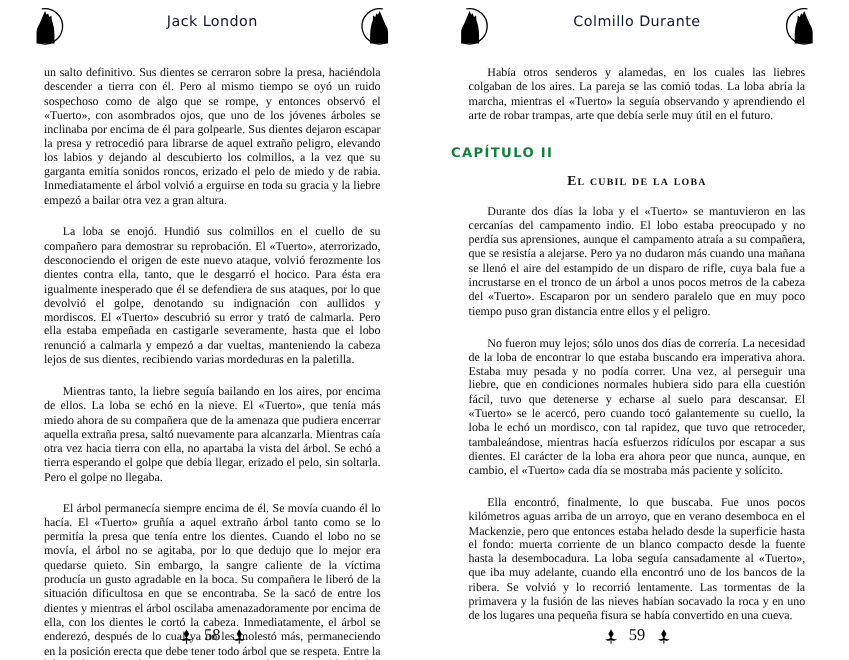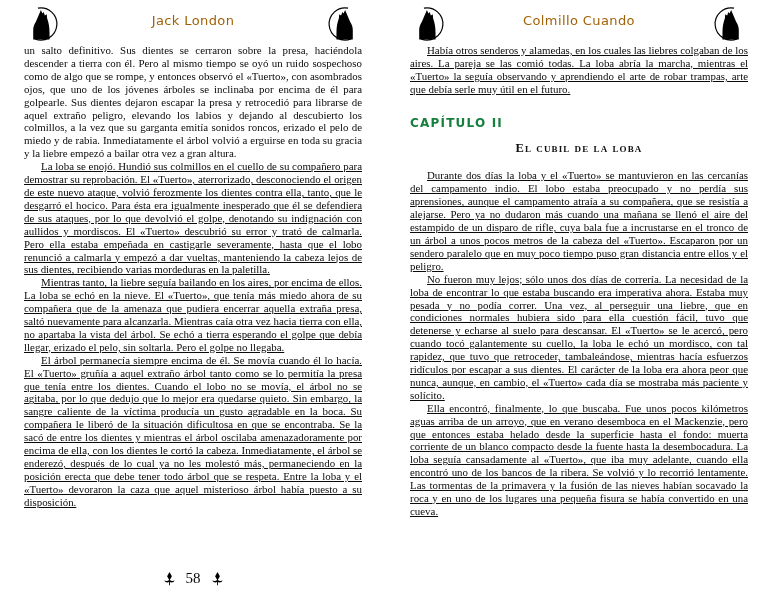--- a/index.html
+++ b/index.html
@@ -24,40 +24,40 @@
   .page-header {
     position: relative;
     height: 44px;
   }
   .page-title {
     text-align: center;
     font-family: "DejaVu Sans", sans-serif;
     font-size: 13px;
     letter-spacing: 0.4px;
     padding-top: 13px;
-    color: #a16207;
+    color: #0f172a;
   }
   .header-icon {
     position: absolute;
     top: 4px;
     width: 38px;
     height: 40px;
   }
   .header-icon.left  { left: 1px; }
   .header-icon.right { right: 1px; transform: scaleX(-1); }
   
   .body-text {
     font-family: "Liberation Serif", serif;
     font-size: 10.9px;
     line-height: 12.9px;
     text-align: justify;
     color: #0a0a0a;
   }
-  .body-text p { margin: 0; }
-  .body-text p.indent { text-indent: 17px; text-decoration: underline; }
+  .body-text p { margin: 16px; }
+  .body-text p.indent { text-indent: 17px; }
   
   .chapter-title {
     font-family: "DejaVu Sans", sans-serif;
     font-size: 12px;
     letter-spacing: 1.2px;
     margin: 21px 0 0 0;
     color: #15803d;
   }
   .chapter-subtitle {
     font-family: Liberation Serif, serif;
@@ -156,34 +156,47 @@
     </div>
   </div>
 
   <div class="page">
     <div class="page-header">
       <span class="header-icon left">
         <svg viewBox="0 0 44 44" width="38" height="40">
             <use href="#wolf-crescent"></use>
           </svg>
       </span>
-      <div class="page-title">Colmillo Cuando</div>
+      <div class="page-title">Colmillo Durante</div>
       <span class="header-icon right">
         <svg viewBox="0 0 44 44" width="38" height="40">
             <use href="#wolf-crescent"></use>
           </svg>
       </span>
     </div>
 
     <div class="body-text">
       <p class="indent">Había otros senderos y alamedas, en los cuales las liebres colgaban de los aires. La pareja se las comió todas. La loba abría la marcha, mientras el «Tuerto» la seguía observando y aprendiendo el arte de robar trampas, arte que debía serle muy útil en el futuro.</p>
 
       <h2 class="chapter-title">CAPÍTULO II</h2>
       <h3 class="chapter-subtitle">El cubil de la loba</h3>
 
       <p class="indent">Durante dos días la loba y el «Tuerto» se mantuvieron en las cercanías del campamento indio. El lobo estaba preocupado y no perdía sus aprensiones, aunque el campamento atraía a su compañera, que se resistía a alejarse. Pero ya no dudaron más cuando una mañana se llenó el aire del estampido de un disparo de rifle, cuya bala fue a incrustarse en el tronco de un árbol a unos pocos metros de la cabeza del «Tuerto». Escaparon por un sendero paralelo que en muy poco tiempo puso gran distancia entre ellos y el peligro.</p>
       <p class="indent">No fueron muy lejos; sólo unos dos días de correría. La necesidad de la loba de encontrar lo que estaba buscando era imperativa ahora. Estaba muy pesada y no podía correr. Una vez, al perseguir una liebre, que en condiciones normales hubiera sido para ella cuestión fácil, tuvo que detenerse y echarse al suelo para descansar. El «Tuerto» se le acercó, pero cuando tocó galantemente su cuello, la loba le echó un mordisco, con tal rapidez, que tuvo que retroceder, tambaleándose, mientras hacía esfuerzos ridículos por escapar a sus dientes. El carácter de la loba era ahora peor que nunca, aunque, en cambio, el «Tuerto» cada día se mostraba más paciente y solícito.</p>
       <p class="indent">Ella encontró, finalmente, lo que buscaba. Fue unos pocos kilómetros aguas arriba de un arroyo, que en verano desemboca en el Mackenzie, pero que entonces estaba helado desde la superficie hasta el fondo: muerta corriente de un blanco compacto desde la fuente hasta la desembocadura. La loba seguía cansadamente al «Tuerto», que iba muy adelante, cuando ella encontró uno de los bancos de la ribera. Se volvió y lo recorrió lentamente. Las tormentas de la primavera y la fusión de las nieves habían socavado la roca y en uno de los lugares una pequeña fisura se había convertido en una cueva.</p>
     </div>
 
+    <div class="page-footer">
+      <span class="fleuron">
+        <svg viewBox="0 0 11 14" width="11" height="14">
+            <use href="#fleuron-glyph"></use>
+          </svg>
+      </span>
+      <span class="page-number">59</span>
+      <span class="fleuron">
+        <svg viewBox="0 0 11 14" width="11" height="14">
+            <use href="#fleuron-glyph"></use>
+          </svg>
+      </span>
+    </div>
   </div>
 
 </div>
 
 </body></html>

